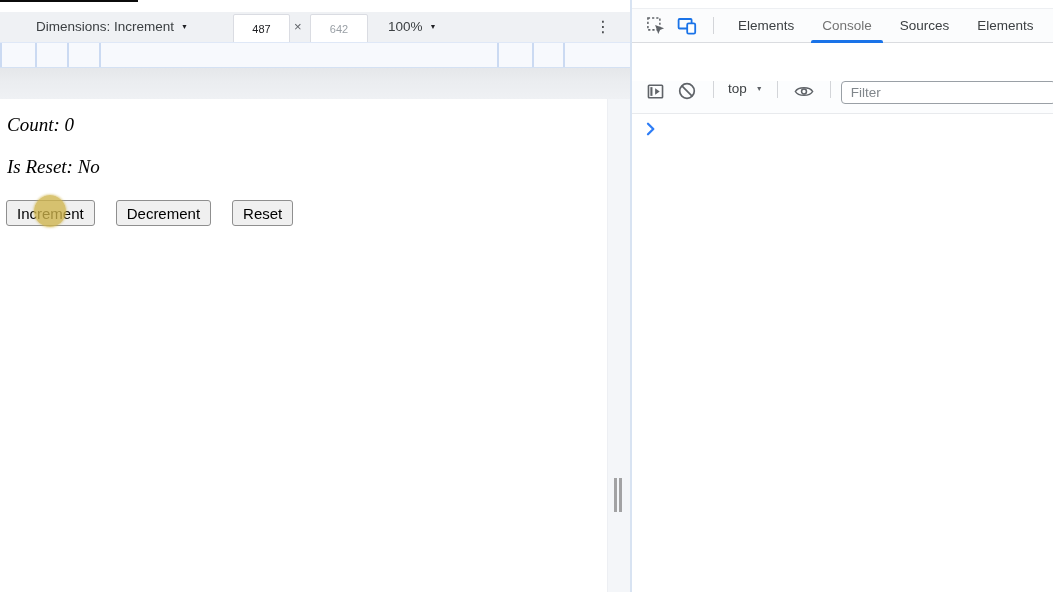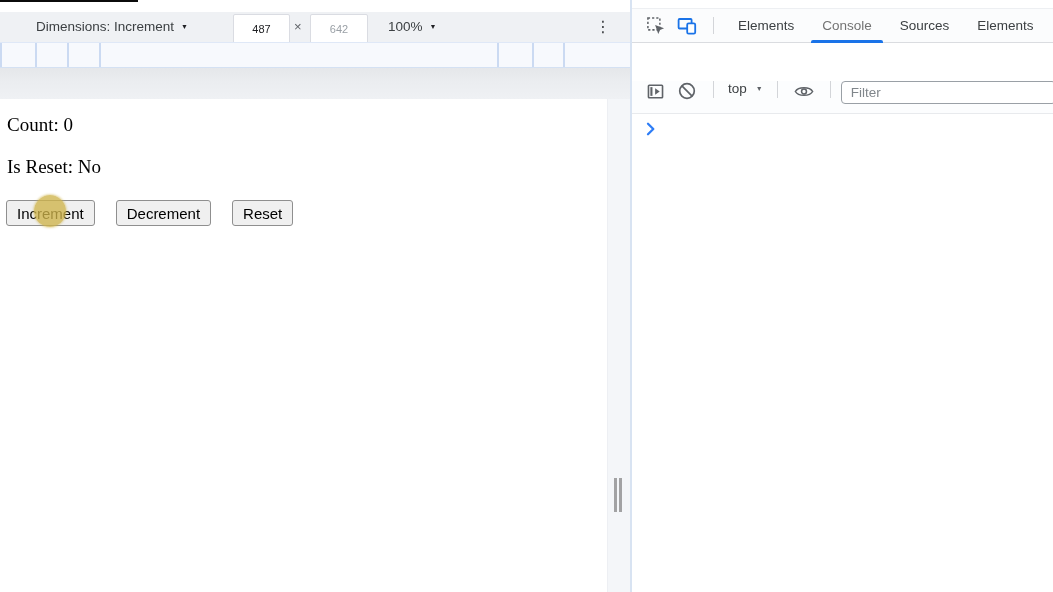--- a/index.html
+++ b/index.html
@@ -48,21 +48,21 @@
     position:absolute; left:0; top:68px; width:630px; height:31px;
     background:linear-gradient(180deg,#e5e7ea 0%,#ebedf0 45%,#eff1f4 100%);
   }
 
   .page {
     position:absolute; left:0; top:99px; width:607px; height:493px;
     background:#fff; overflow:hidden;
     font-family:"Liberation Serif","DejaVu Serif",serif; color:#000;
   }
   .page-inner { padding:15px 0 0 7px; }
-  .page p { font-size:19px; line-height:22px; margin:0 0 20px 0; }
+  .page p { font-size:19px; line-height:22px; margin:0 0 20px 0;font-style:italic; }
   .page p:nth-of-type(2) { margin-bottom:22px; }
   .btn-row { display:flex; gap:21px; margin-left:-1px; }
   .page-btn {
     height:26px; padding:0 10px; font-family:"Liberation Sans","DejaVu Sans",sans-serif;
     font-size:15px; color:#000; background:#f0f0f0; border:1px solid #8f8f8f;
     border-radius:3px; cursor:pointer; white-space:nowrap;
   }
   .tap-highlight {
     position:absolute; left:34px; top:96px; width:32px; height:32px; border-radius:50%;
     background:rgba(206,179,74,0.78); box-shadow:0 0 2px 1px rgba(206,179,74,0.45);

